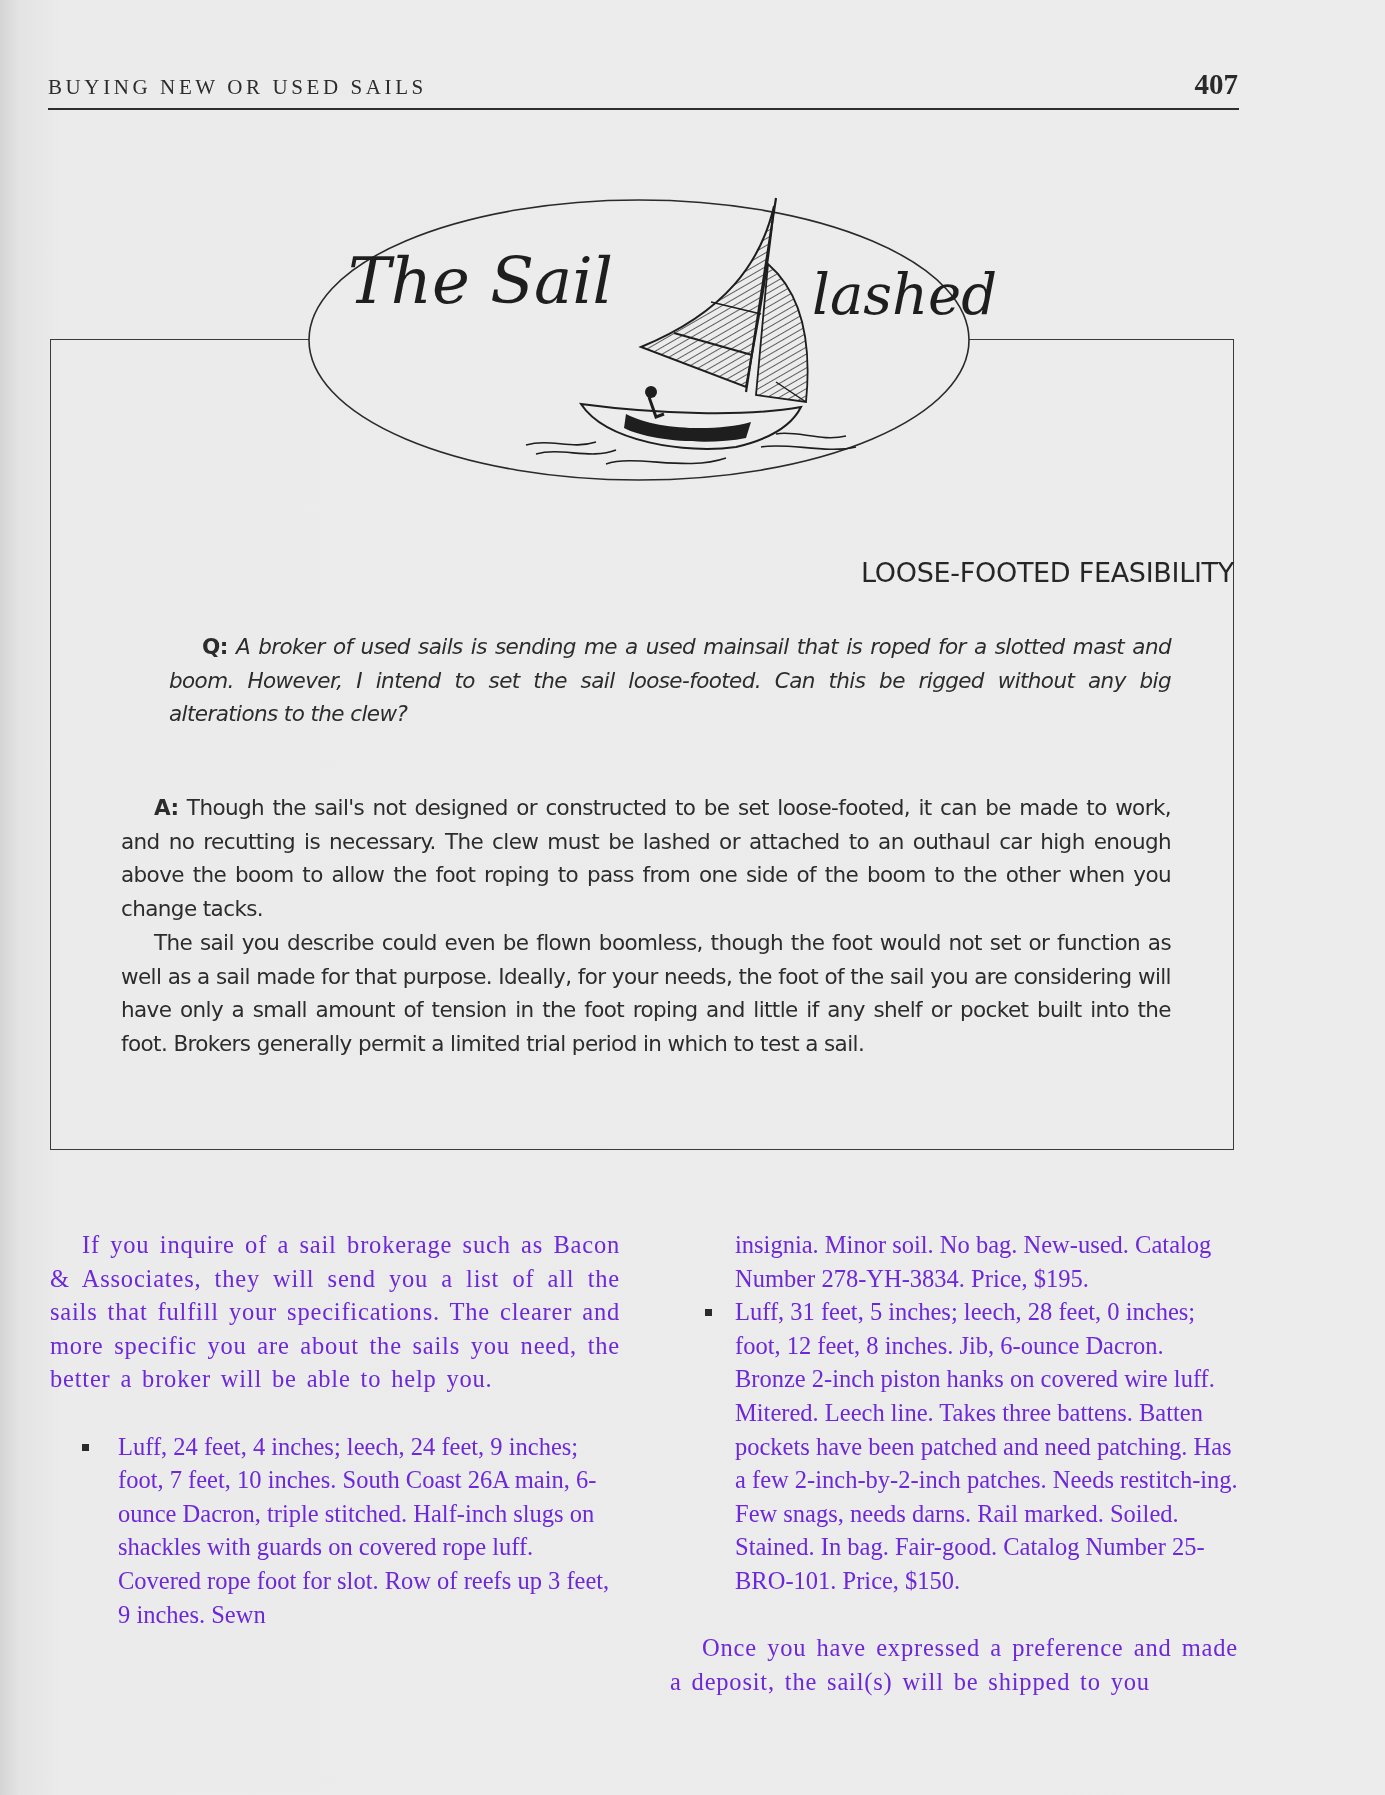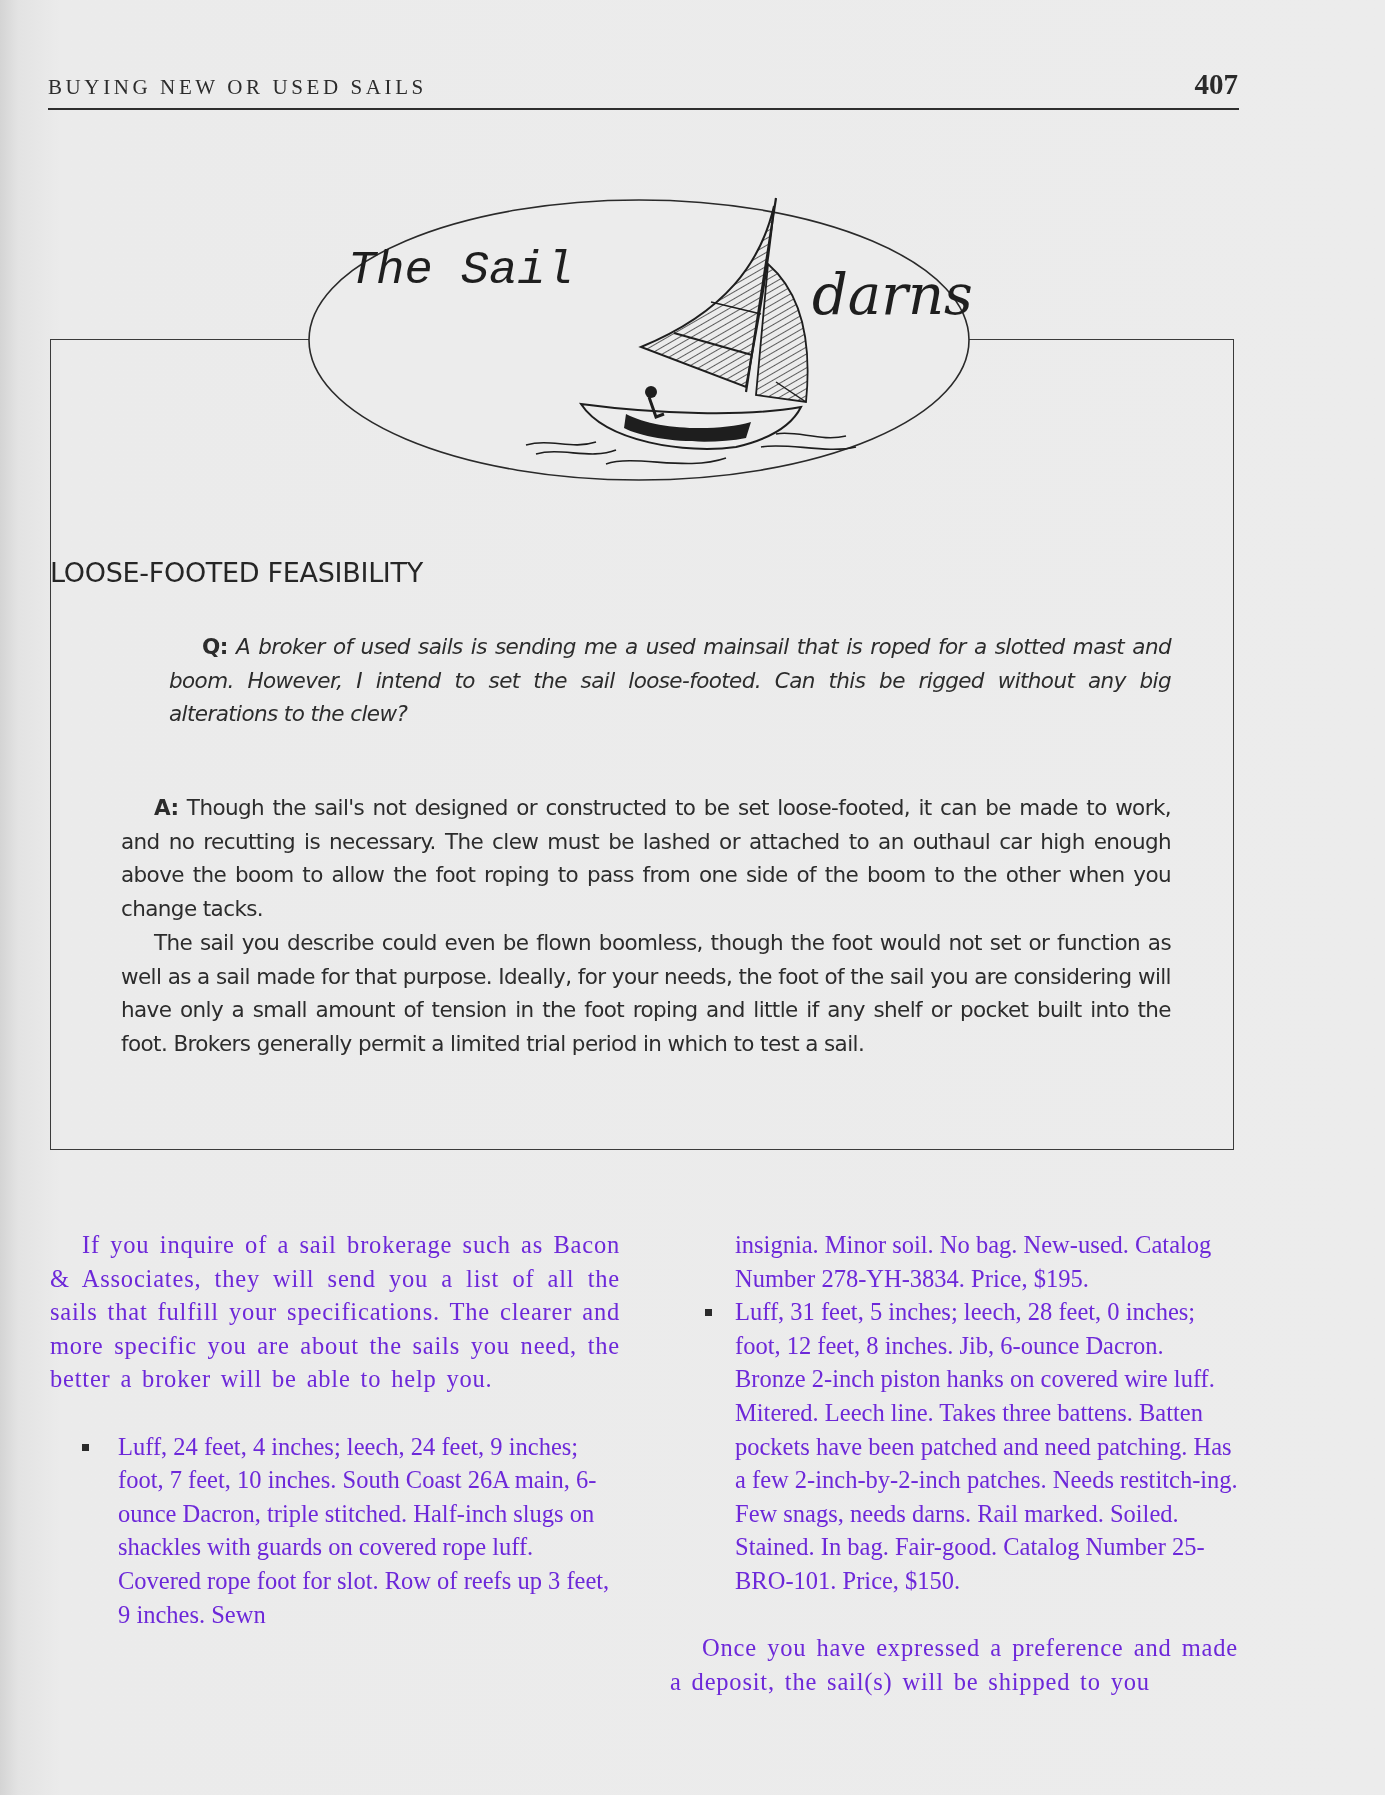--- a/index.html
+++ b/index.html
@@ -35,21 +35,21 @@
   .logo {
     position: absolute; left: 306px; top: 192px; width: 666px; height: 292px;
   }
   .logo svg { width: 100%; height: 100%; }
   .logo-text {
     position: absolute; font-family: "DejaVu Serif", serif; font-style: italic;
     color: #1e1e1e; white-space: nowrap;
   }
 
   .sidebar-title {
-    position: absolute; left: 50px; width: 1184px; top: 557px; text-align: left;
+    position: absolute; left: 50px; width: 1184px; top: 557px; text-align: right;
     font-family: "DejaVu Sans", sans-serif; font-size: 27px; color: #262626;
     letter-spacing: -0.3px;
   }
   .qa {
     position: absolute; left: 121px; width: 1050px;
     font-family: "DejaVu Sans", sans-serif; font-size: 21.5px; line-height: 33.7px;
     color: #2c2c2c; text-align: justify; letter-spacing: -0.6px;
   }
   .qa p { margin: 0; text-indent: 33px; }
   .qa .q-text { font-style: italic; margin-left: 48px; }
@@ -109,22 +109,22 @@
       <path d="M470 190 L500 210" stroke="#1e1e1e" stroke-width="1.5"></path>
 
       <path d="M275 212 C300 250, 380 262, 430 255 C460 248, 485 235, 495 215 C440 225, 350 222, 275 212 Z" fill="#ececec" stroke="#1e1e1e" stroke-width="2"></path>
       <path d="M320 222 C350 238, 410 240, 445 230 L440 246 C400 254, 340 248, 318 236 Z" fill="#1e1e1e"></path>
 
       <circle cx="345" cy="200" r="6" fill="#1e1e1e"></circle>
       <path d="M343 205 L350 225 L358 222" stroke="#1e1e1e" stroke-width="3" fill="none"></path>
 
       <path d="M220 253 C245 246, 265 258, 290 250 M230 262 C255 255, 285 268, 310 258 M300 272 C330 262, 380 280, 420 266 M470 242 C490 238, 515 250, 540 244 M455 255 C480 250, 520 262, 550 255" stroke="#1e1e1e" stroke-width="1.6" fill="none"></path>
     </svg>
-    <span class="logo-text" style="left:42px; top:52px; font-size:47px;font-family:Liberation Mono, monospace;">The Sail</span>
-    <span class="logo-text" style="left:506px; top:70px; font-size:56px;">darns</span>
+    <span class="logo-text" style="left:42px; top:52px; font-size:64px;">The Sail</span>
+    <span class="logo-text" style="left:506px; top:70px; font-size:56px;">lashed</span>
   </div>
 
   <div class="sidebar-title">LOOSE-FOOTED FEASIBILITY</div>
 
   <div class="qa question">
     <p class="q-text"><span class="label">Q:</span> <span>A broker of used sails is sending me a used mainsail that is roped for a slotted mast and boom. However, I intend to set the sail loose-footed. Can this be rigged without any big alterations to the clew?</span></p>
   </div>
 
   <div class="qa answer">
     <p><span class="label">A:</span> <span>Though the sail's not designed or constructed to be set loose-footed, it can be made to work, and no recutting is necessary. The clew must be lashed or attached to an outhaul car high enough above the boom to allow the foot roping to pass from one side of the boom to the other when you change tacks.</span></p>

